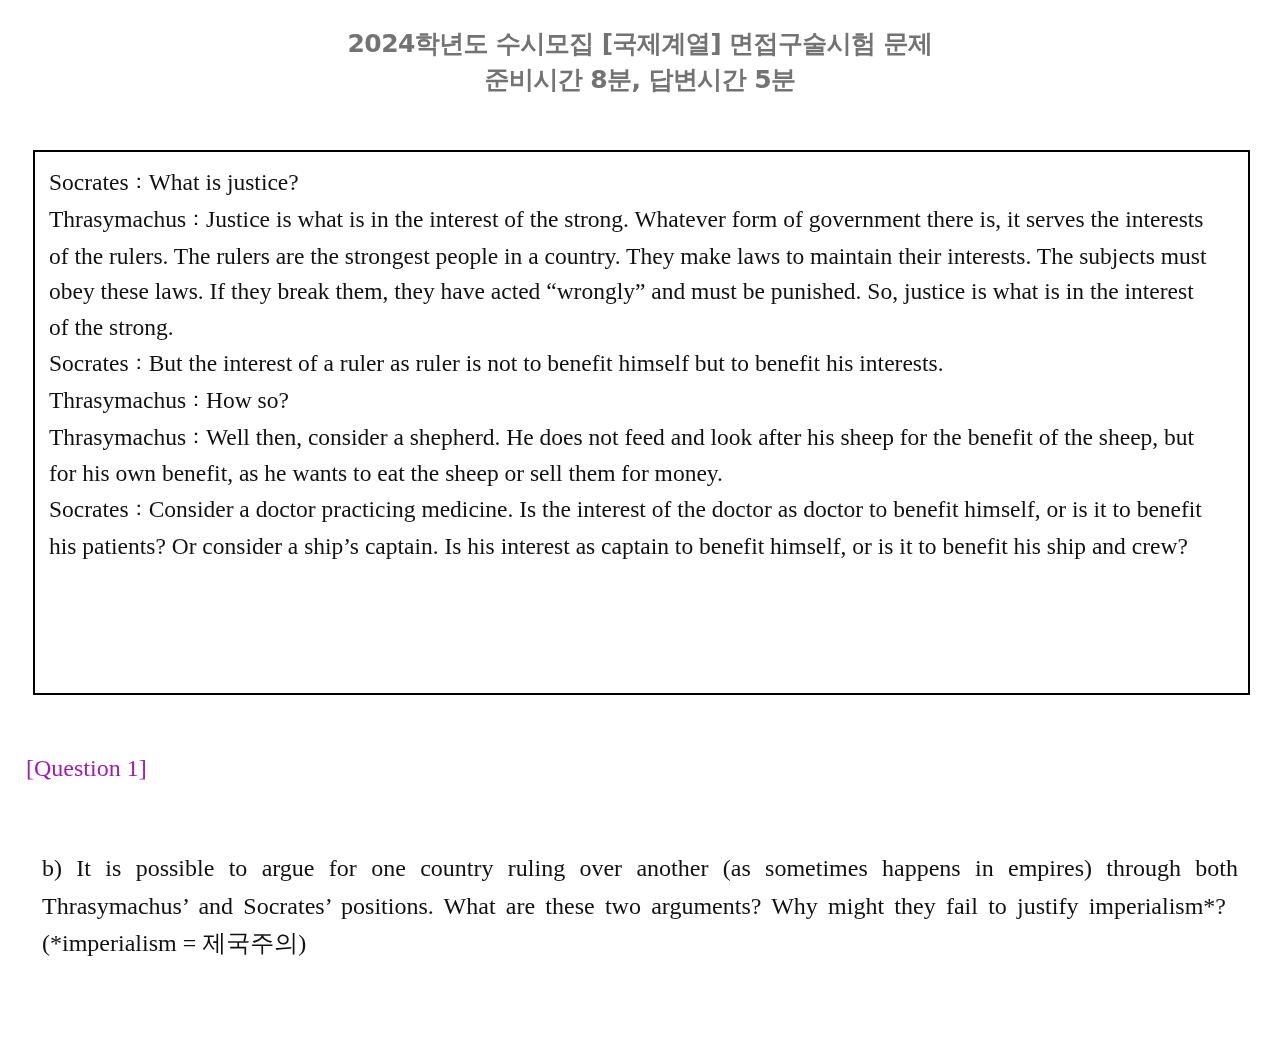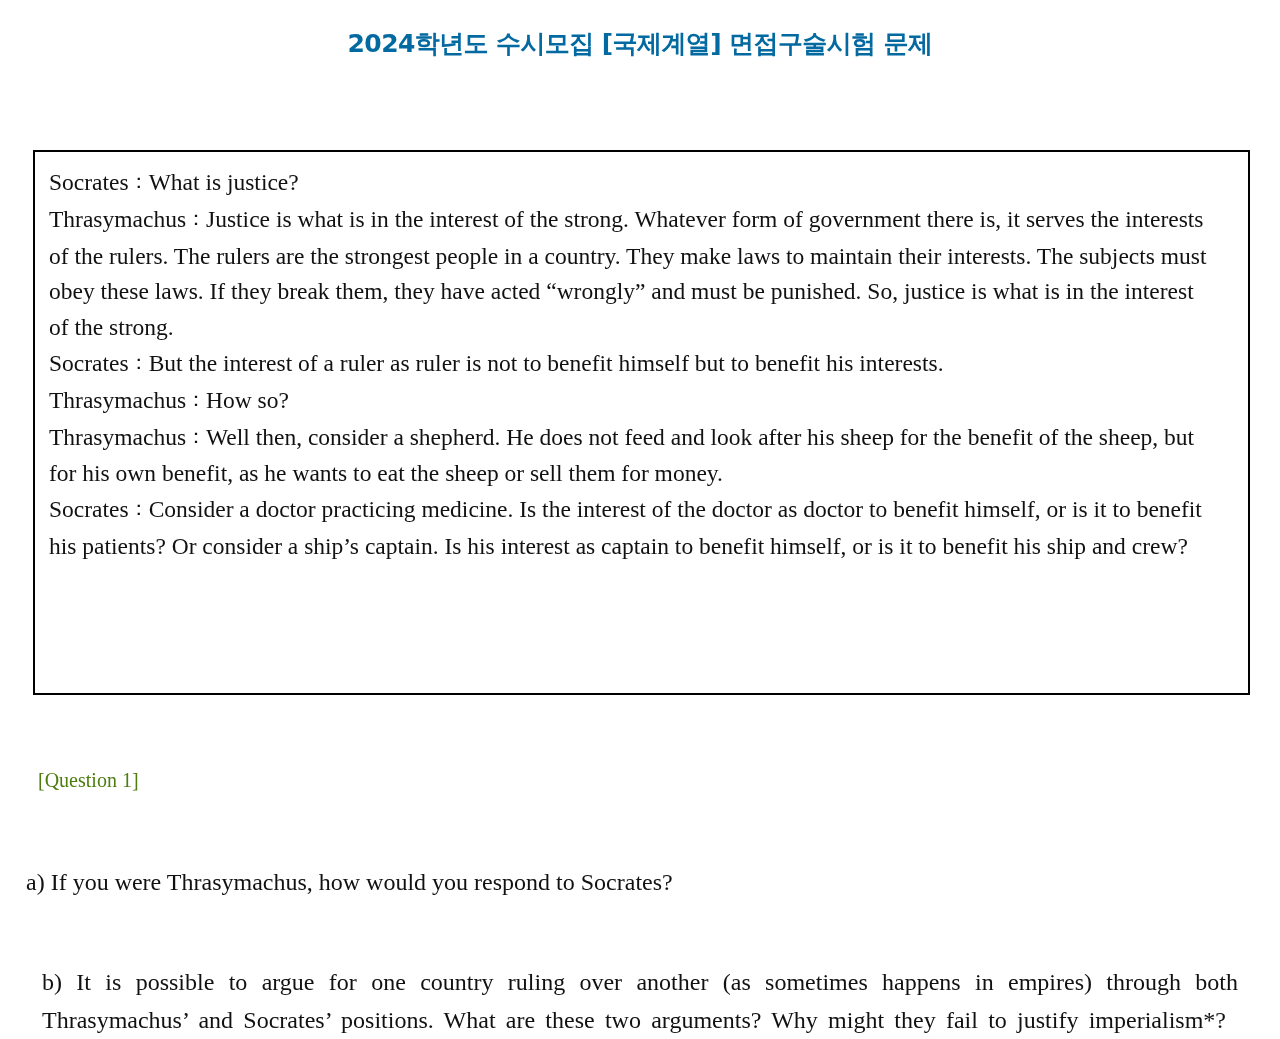--- a/index.html
+++ b/index.html
@@ -23,21 +23,21 @@
     top: 26px;
     width: 1280px;
     text-align: center;
   }
   .title-line {
     font-family: "DejaVu Sans", "Liberation Sans", sans-serif;
     font-weight: bold;
     font-size: 25px;
     line-height: 36px;
     letter-spacing: -0.6px;
-    color: #0369a1;
+    color: #737373;
     white-space: nowrap;
   }
 
   
   .passage-box {
     position: absolute;
     left: 33px;
     top: 150px;
     width: 1217px;
     height: 545px;
@@ -65,24 +65,24 @@
   }
 
   
   .question-area {
     position: absolute;
     left: 26px;
     top: 752px;
     width: 1228px;
   }
   .q-heading {
-    font-size: 20px;
+    font-size: 24px;
     line-height: 32px;
-    color: #4d7c0f;
-    margin: 12px;
+    color: #a21caf;
+    margin: 0;
   }
   .q-item-a {
     font-size: 24px;
     line-height: 32px;
     color: #111111;
     margin: 0;
     padding-top: 58px;
     text-align: left;
   }
   .q-item-b {
@@ -96,20 +96,21 @@
   }
   .q-item-b .lastline {
     text-align: left;
   }
 </style>
 </head>
 <body>
 
 <div class="title-block">
   <div class="title-line">2024학년도 수시모집 [국제계열] 면접구술시험 문제</div>
+  <div class="title-line">준비시간 8분, 답변시간 5분</div>
 </div>
 
 <div class="passage-box">
   <div class="passage-inner">
 
     <p class="dlg-line">
       <span>Socrates</span><span class="speaker-colon">：</span><span>What is justice?</span>
     </p>
 
     <p class="dlg-line">
@@ -131,18 +132,17 @@
     <p class="dlg-line">
       <span>Socrates</span><span class="speaker-colon">：</span><span>Consider a doctor practicing medicine. Is the interest of the doctor as doctor to benefit himself, or is it to benefit his patients? Or consider a ship’s captain. Is his interest as captain to benefit himself, or is it to benefit his ship and crew?</span>
     </p>
 
 
   </div>
 </div>
 
 <div class="question-area">
   <p class="q-heading">[Question 1]</p>
-  <p class="q-item-a">a) If you were Thrasymachus, how would you respond to Socrates?</p>
   <p class="q-item-b">
     <span>b) It is possible to argue for one country ruling over another (as sometimes happens in empires) through both Thrasymachus’ and Socrates’ positions. What are these two arguments? Why might they fail to</span>
     <span class="lastline">justify imperialism*? (*imperialism = 제국주의)</span>
   </p>
 </div>
 
 </body></html>

